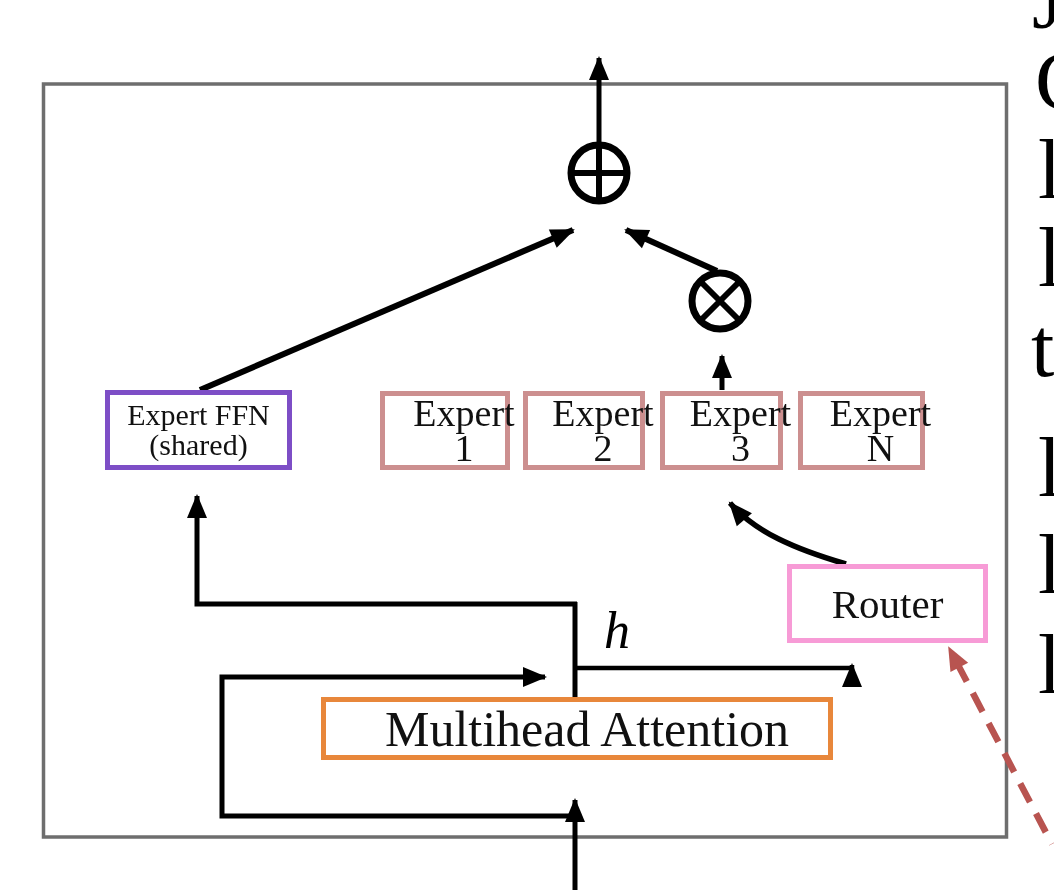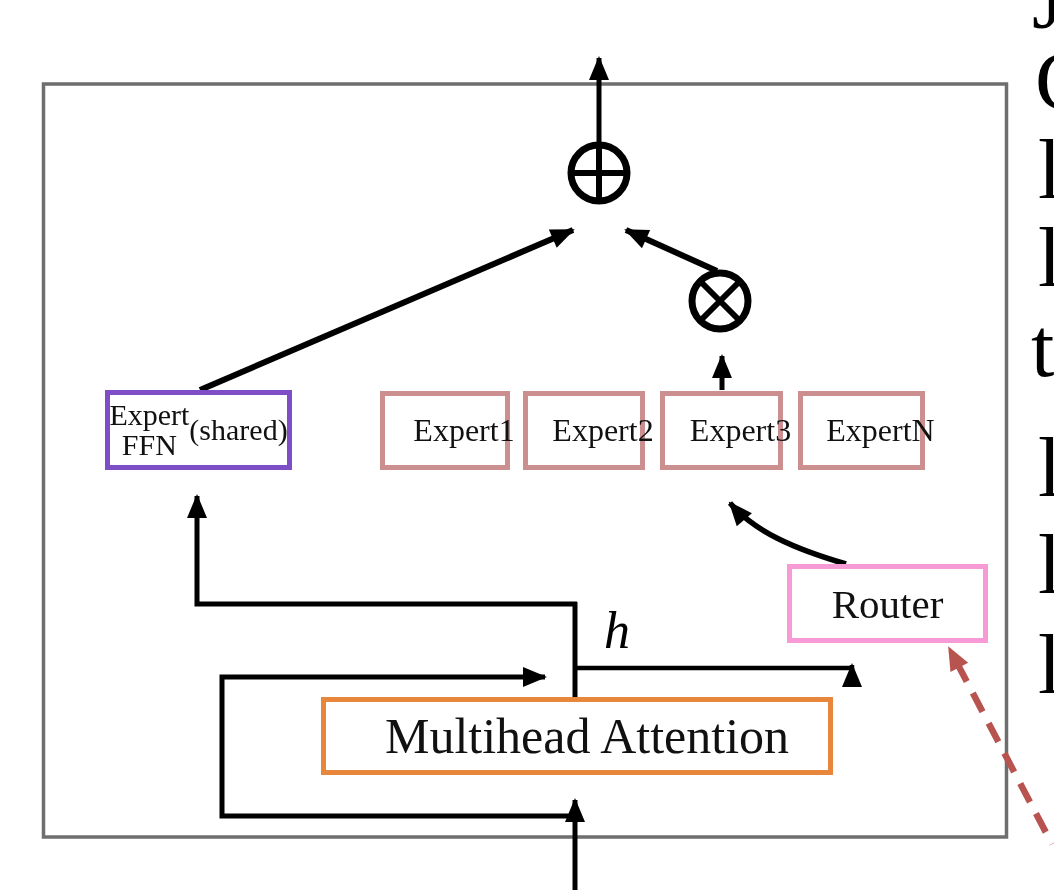--- a/index.html
+++ b/index.html
@@ -4,32 +4,32 @@
 <style>
   html,body{margin:0;padding:0;}
   body{
     width:1054px;height:890px;position:relative;overflow:hidden;
     background:#ffffff;
     font-family:"Liberation Serif","DejaVu Serif",serif;
   }
   #lines{position:absolute;left:0;top:0;width:1054px;height:890px;z-index:1;}
   .box{
     position:absolute;box-sizing:border-box;background:#ffffff;z-index:2;
-    display:flex;align-items:center;justify-content:center;
+    display:flex;flex-direction:column;align-items:center;justify-content:center;
     text-align:center;color:#111;
   }
   
   .b-ffn   {left:105px;top:390px;width:187px;height:80px;border:5px solid #7d4ec6;font-size:30px;line-height:1.0;}
   .b-e1    {left:380px;top:391px;width:130px;height:79px;}
   .b-e2    {left:523px;top:391px;width:122px;height:79px;}
   .b-e3    {left:660px;top:391px;width:123px;height:79px;}
   .b-en    {left:798px;top:391px;width:127px;height:79px;}
-  .expert  {border:5px solid #cc8f8f;font-size:32px;line-height:0.92;padding-left:38px;}
+  .expert  {border:5px solid #cc8f8f;font-size:38px;line-height:0.92;padding-left:38px;}
   .b-router{left:750px;top:564px;width:201px;height:79px;border:5px solid #f79bd6;font-size:41px;}
-  .b-mha   {left:321px;top:697px;width:512px;height:78px;border:5px solid #e8873b;font-size:50px;padding-left:20px;}
+  .b-mha   {left:321px;top:697px;width:512px;height:63px;border:5px solid #e8873b;font-size:50px;padding-left:20px;}
   .h-label{
     position:absolute;left:594px;top:605px;width:46px;height:56px;z-index:2;
     font-style:italic;font-size:52px;line-height:1;color:#000;background:transparent;
     display:flex;align-items:flex-start;justify-content:center;
   }
   
   .frag{position:absolute;z-index:3;font-size:84px;line-height:1;color:#000;white-space:pre;}
   .f1{left:1032px;top:-42px;}
   .f2{left:1035px;top:40px;}
   .f3{left:1038px;top:128px;}

